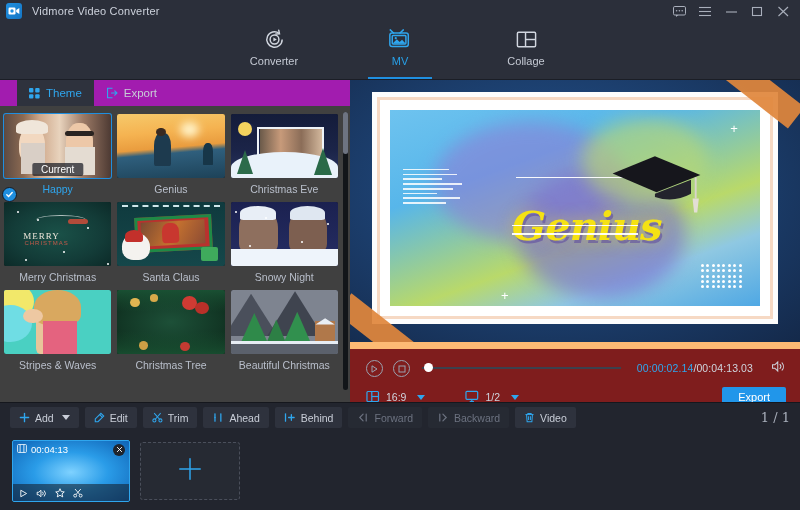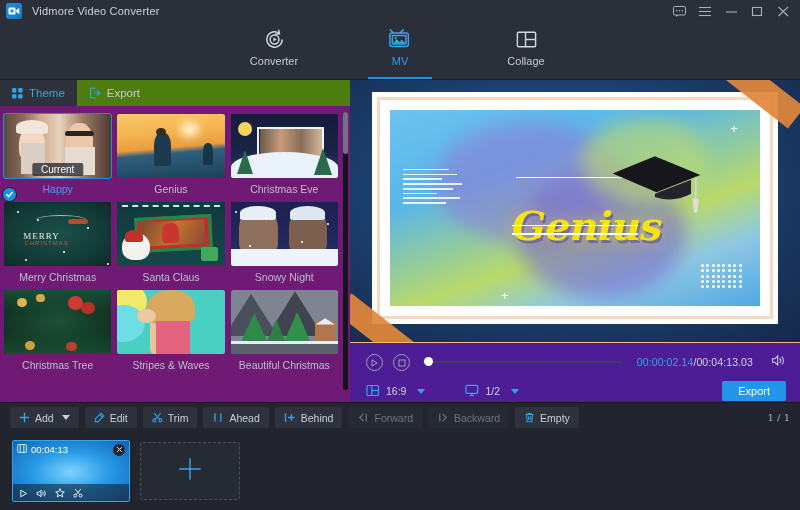--- a/index.html
+++ b/index.html
@@ -76,32 +76,33 @@
     flex: 1; display: flex; min-height: 0;
   }
 
   
   .left {
     width: 350px; background: #181b22;
     display: flex; flex-direction: column; min-height: 0;
     flex: none;
   }
   .tabbar {
-    height: 26px; background: #4d7c0f; display: flex; align-items: stretch;
+    height: 26px; background: #a21caf; display: flex; align-items: stretch;
     flex: none;
+    padding-left: 17px;
   }
   .tab {
     display: flex; align-items: center; gap: 6px;
     padding: 0 12px; font-size: 11.5px; color: #c7ccd6;
   }
   .tab.active { background: #2e323d; color: #2fa6ee; }
   .tab .tico { display: flex; align-items: center; }
 
   .themes-wrap {
-    flex: 1; position: relative; overflow: hidden; background: #701a75;
+    flex: 1; position: relative; overflow: hidden; background: #404040;
   }
   .themes {
     padding: 8px 12px 0 4px;
     display: grid;
     grid-template-columns: repeat(3, 1fr);
     gap: 6px 6px;
   }
   .theme { position: relative; }
   .thumb {
     width: 100%; height: 64px; border-radius: 2px; overflow: hidden;
@@ -173,23 +174,23 @@
   }
   .dots { position: absolute; display: grid; gap: 2.4px; }
   .dots b { width: 3px; height: 3px; background: #fff; border-radius: 50%; display: block; }
   .plusmark { position: absolute; color: #fff; font-size: 13px; line-height: 1; font-weight: 300; }
   .tape {
     position: absolute; background: #e0873c; opacity: .93;
   }
 
   
   .player {
-    height: 60px; background: #4c1d95; flex: none;
+    height: 60px; background: #7f1d1d; flex: none;
     padding: 7px 14px 0 16px; position: relative;
-    border-top: 1px solid #fdba74;
+    border-top: 7px solid #fdba74;
   }
   .prow1 { display: flex; align-items: center; gap: 10px; height: 24px; }
   .circbtn {
     width: 17px; height: 17px; border: 1.4px solid #9aa2b0; border-radius: 50%;
     display: flex; align-items: center; justify-content: center; flex: none;
   }
   .seek { flex: 1; height: 14px; position: relative; margin: 0 6px 0 2px; }
   .seek .trk {
     position: absolute; top: 6px; left: 0; right: 0; height: 2px; background: #3b414e;
   }
@@ -216,21 +217,21 @@
   }
   .tbtn {
     display: flex; align-items: center; gap: 5px;
     background: #2e323d; color: #c9ced8; font-size: 10.5px;
     padding: 3px 9px; border-radius: 2px; height: 21px;
     border: none; white-space: nowrap;
   }
   .tbtn.dim { background: #262a33; color: #6c7280; }
   .tbtn .bico { display: flex; align-items: center; }
   .pagecount {
-    margin-left: auto; color: #a8aeba; font-size: 10px; font-family: "DejaVu Serif", serif;
+    margin-left: auto; color: #a8aeba; font-size: 13px; font-family: "DejaVu Serif", serif;
   }
 
   
   .timeline {
     height: 78px; background: #22252e; flex: none;
     display: flex; align-items: center; gap: 10px; padding: 0 12px;
   }
   .clip {
     width: 118px; height: 62px; position: relative;
     border: 1.5px solid #2fa6ee; border-radius: 2px; overflow: hidden;
@@ -454,44 +455,44 @@
               <div style="position:absolute;left:54%;top:10%;width:36%;height:70%;background:#7d5f50;border-radius:44% 44% 20% 20%"></div>
               <div style="position:absolute;left:55%;top:6%;width:33%;height:22%;background:#dfe7f1;border-radius:50% 50% 10% 10%"></div>
               <div style="position:absolute;left:0;bottom:0;width:100%;height:26%;background:#eef4fb"></div>
               <div style="position:absolute;left:4%;top:14%;width:2px;height:2px;background:#fff;border-radius:50%;box-shadow:30px 6px 0 #fff,66px 30px 0 #fff,14px 34px 0 #fff,92px 12px 0 #fff"></div>
             </div>
             <div class="tname">Snowy Night</div>
           </div>
 
           <div class="theme">
             <div class="thumb">
+              <div style="position:absolute;inset:0;background:#4ad0c2"></div>
+              <div style="position:absolute;left:-8%;top:-10%;width:36%;height:56%;background:#f2e86a;border-radius:50%"></div>
+              <div style="position:absolute;left:-14%;top:24%;width:40%;height:58%;background:#6fdde4;border-radius:50%"></div>
+              <div style="position:absolute;left:30%;top:4%;width:38%;height:96%;background:#e8c59a;border-radius:44% 44% 10% 10%"></div>
+              <div style="position:absolute;left:28%;top:0%;width:44%;height:54%;background:#d9a85f;border-radius:50% 50% 30% 30%"></div>
+              <div style="position:absolute;left:36%;top:48%;width:32%;height:52%;background:#e4637f"></div>
+              <div style="position:absolute;left:18%;top:30%;width:18%;height:22%;background:#eec8a2;border-radius:50%"></div>
+            </div>
+            <div class="tname">Stripes &amp; Waves</div>
+          </div>
+
+          <div class="theme">
+            <div class="thumb">
               <div style="position:absolute;inset:0;background:radial-gradient(ellipse at 50% 50%,#1d5038 0%,#123725 65%,#0b2418 100%)"></div>
               <div style="position:absolute;left:0;top:0;width:100%;height:34%;background:linear-gradient(180deg,rgba(26,82,52,.95),rgba(18,55,37,0))"></div>
               <div style="position:absolute;left:0;bottom:0;width:100%;height:36%;background:linear-gradient(0deg,rgba(24,78,48,.95),rgba(18,55,37,0))"></div>
               <div style="position:absolute;left:60%;top:10%;width:14%;height:22%;background:#cf3b33;border-radius:50%"></div>
               <div style="position:absolute;left:72%;top:18%;width:13%;height:20%;background:#b93029;border-radius:50%"></div>
               <div style="position:absolute;left:12%;top:12%;width:9%;height:14%;background:#e0b451;border-radius:50%"></div>
               <div style="position:absolute;left:30%;top:6%;width:8%;height:12%;background:#d8a94a;border-radius:50%"></div>
               <div style="position:absolute;left:20%;bottom:6%;width:9%;height:14%;background:#cc9f45;border-radius:50%"></div>
               <div style="position:absolute;left:58%;bottom:4%;width:10%;height:15%;background:#c43b32;border-radius:50%"></div>
             </div>
             <div class="tname">Christmas Tree</div>
-          </div>
-
-          <div class="theme">
-            <div class="thumb">
-              <div style="position:absolute;inset:0;background:#4ad0c2"></div>
-              <div style="position:absolute;left:-8%;top:-10%;width:36%;height:56%;background:#f2e86a;border-radius:50%"></div>
-              <div style="position:absolute;left:-14%;top:24%;width:40%;height:58%;background:#6fdde4;border-radius:50%"></div>
-              <div style="position:absolute;left:30%;top:4%;width:38%;height:96%;background:#e8c59a;border-radius:44% 44% 10% 10%"></div>
-              <div style="position:absolute;left:28%;top:0%;width:44%;height:54%;background:#d9a85f;border-radius:50% 50% 30% 30%"></div>
-              <div style="position:absolute;left:36%;top:48%;width:32%;height:52%;background:#e4637f"></div>
-              <div style="position:absolute;left:18%;top:30%;width:18%;height:22%;background:#eec8a2;border-radius:50%"></div>
-            </div>
-            <div class="tname">Stripes &amp; Waves</div>
           </div>
 
           <div class="theme">
             <div class="thumb">
               <div style="position:absolute;inset:0;background:#7e8490"></div>
               <div style="position:absolute;left:-6%;top:6%;width:50%;height:66%;background:#4a4f5b;clip-path:polygon(50% 0,100% 100%,0 100%)"></div>
               <div style="position:absolute;left:34%;top:2%;width:52%;height:70%;background:#3f444f;clip-path:polygon(50% 0,100% 100%,0 100%)"></div>
               <div style="position:absolute;left:10%;top:36%;width:24%;height:44%;background:#2f8a4a;clip-path:polygon(50% 0,100% 100%,0 100%)"></div>
               <div style="position:absolute;left:34%;top:46%;width:17%;height:34%;background:#2d7f45;clip-path:polygon(50% 0,100% 100%,0 100%)"></div>
               <div style="position:absolute;left:50%;top:34%;width:24%;height:46%;background:#31904e;clip-path:polygon(50% 0,100% 100%,0 100%)"></div>
@@ -740,21 +741,21 @@
     <button class="tbtn">
       <span class="bico">
         <svg width="11" height="11" viewBox="0 0 12 12" fill="none" stroke="#2fa6ee" stroke-width="1.1">
             <path d="M1.6 2.8 H10.4"></path>
             <path d="M4.2 2.8 V1.6 H7.8 V2.8"></path>
             <path d="M2.8 2.8 L3.4 10.6 H8.6 L9.2 2.8"></path>
             <line x1="5" y1="4.6" x2="5" y2="8.8"></line>
             <line x1="7" y1="4.6" x2="7" y2="8.8"></line>
           </svg>
       </span>
-      <span>Empty</span>
+      <span>Video</span>
     </button>
     <div class="pagecount">1 / 1</div>
   </div>
 
   <div class="timeline">
     <div class="clip">
       <div class="cliptop">
         <span>
           <svg width="10" height="9" viewBox="0 0 11 10" fill="none" stroke="#fff" stroke-width=".9">
               <rect x=".6" y=".6" width="9.8" height="8.8" rx="1"></rect>

